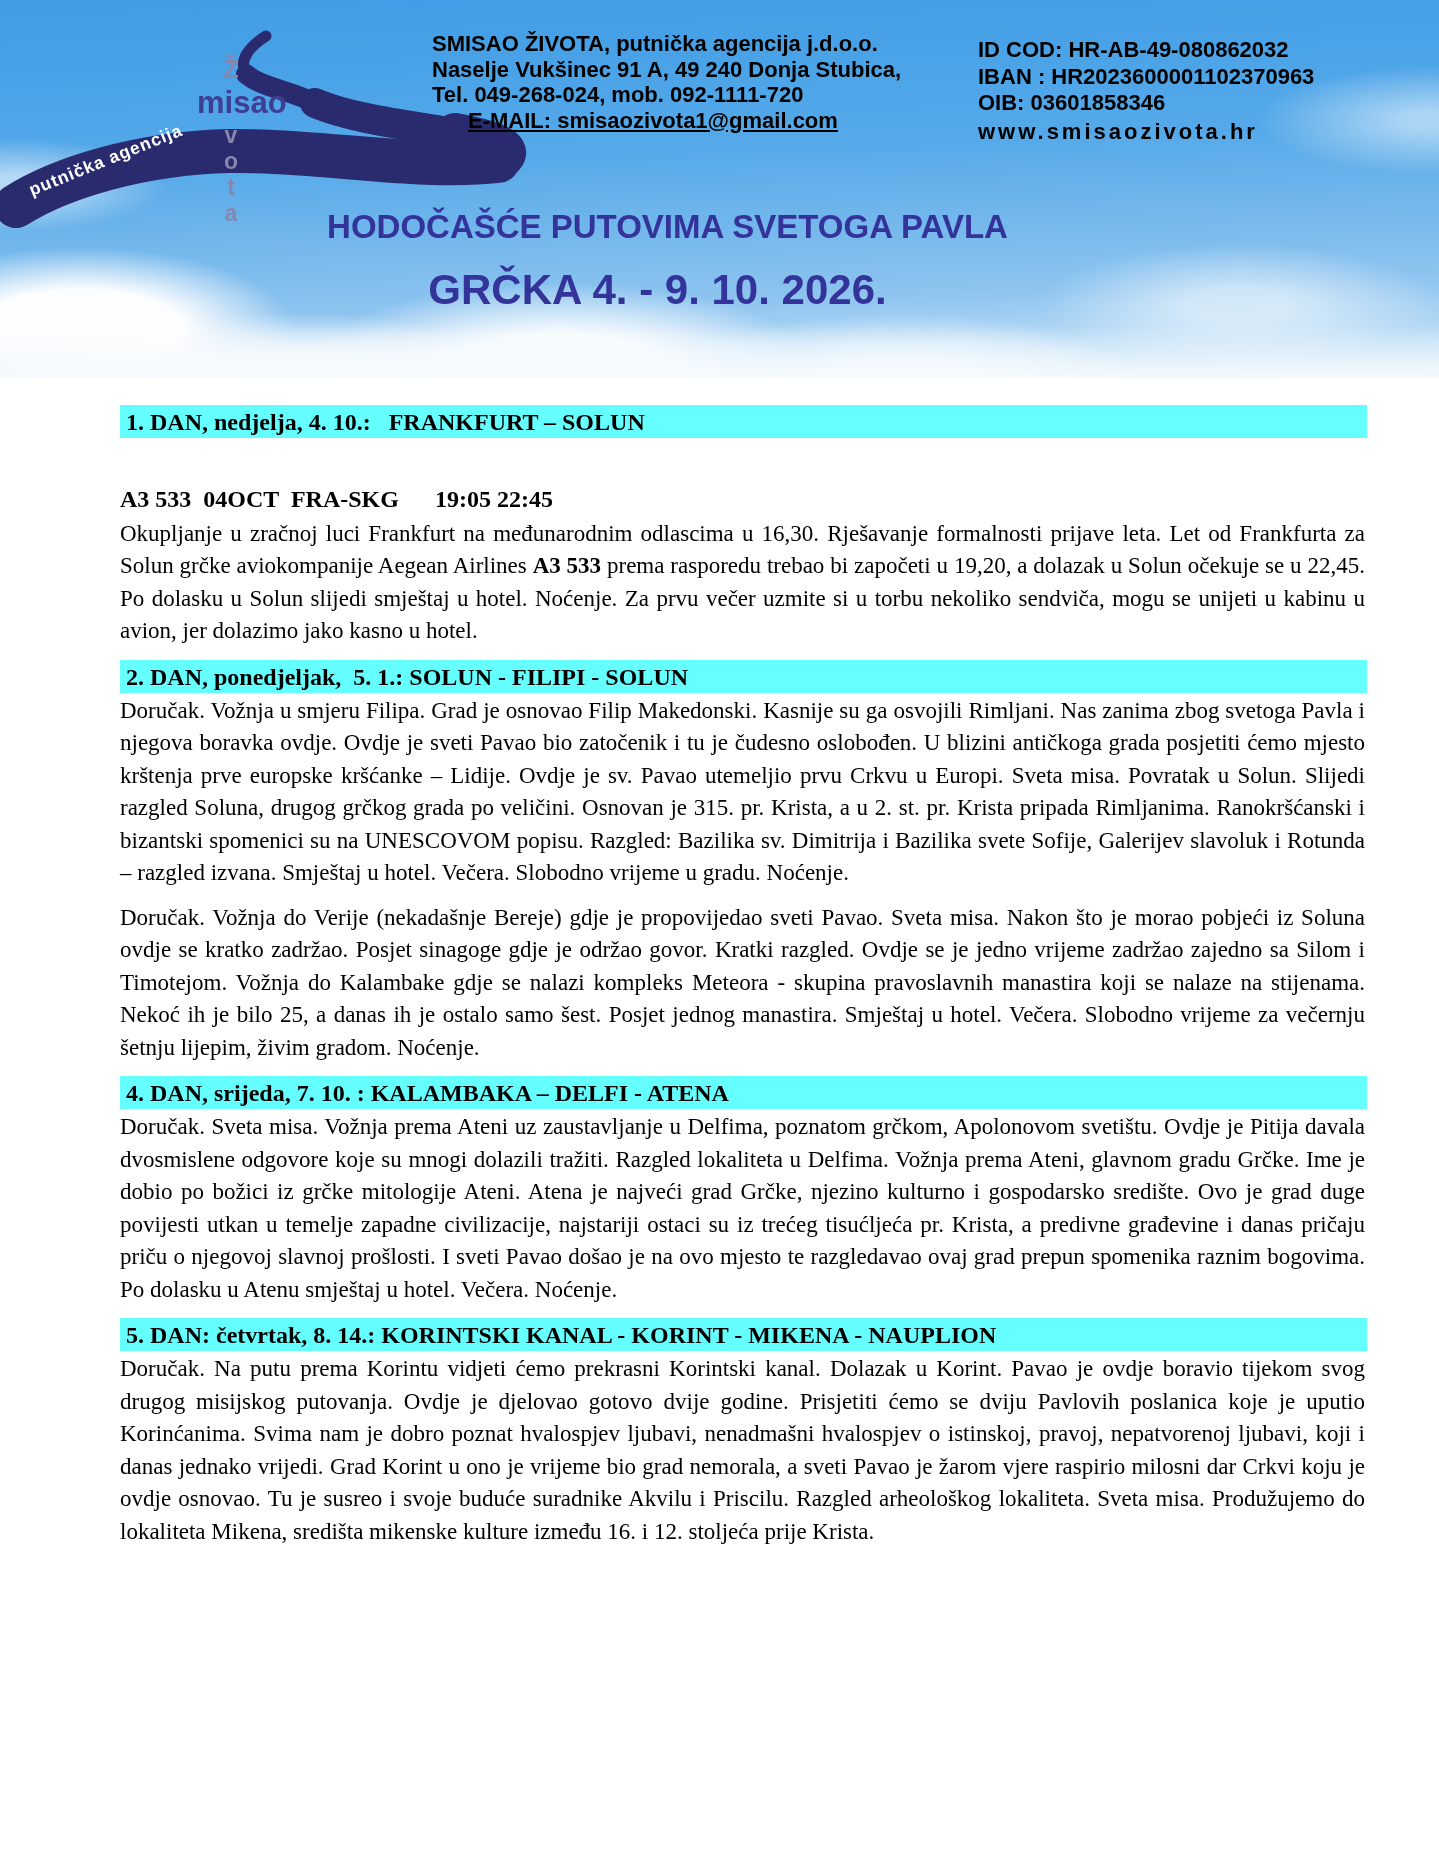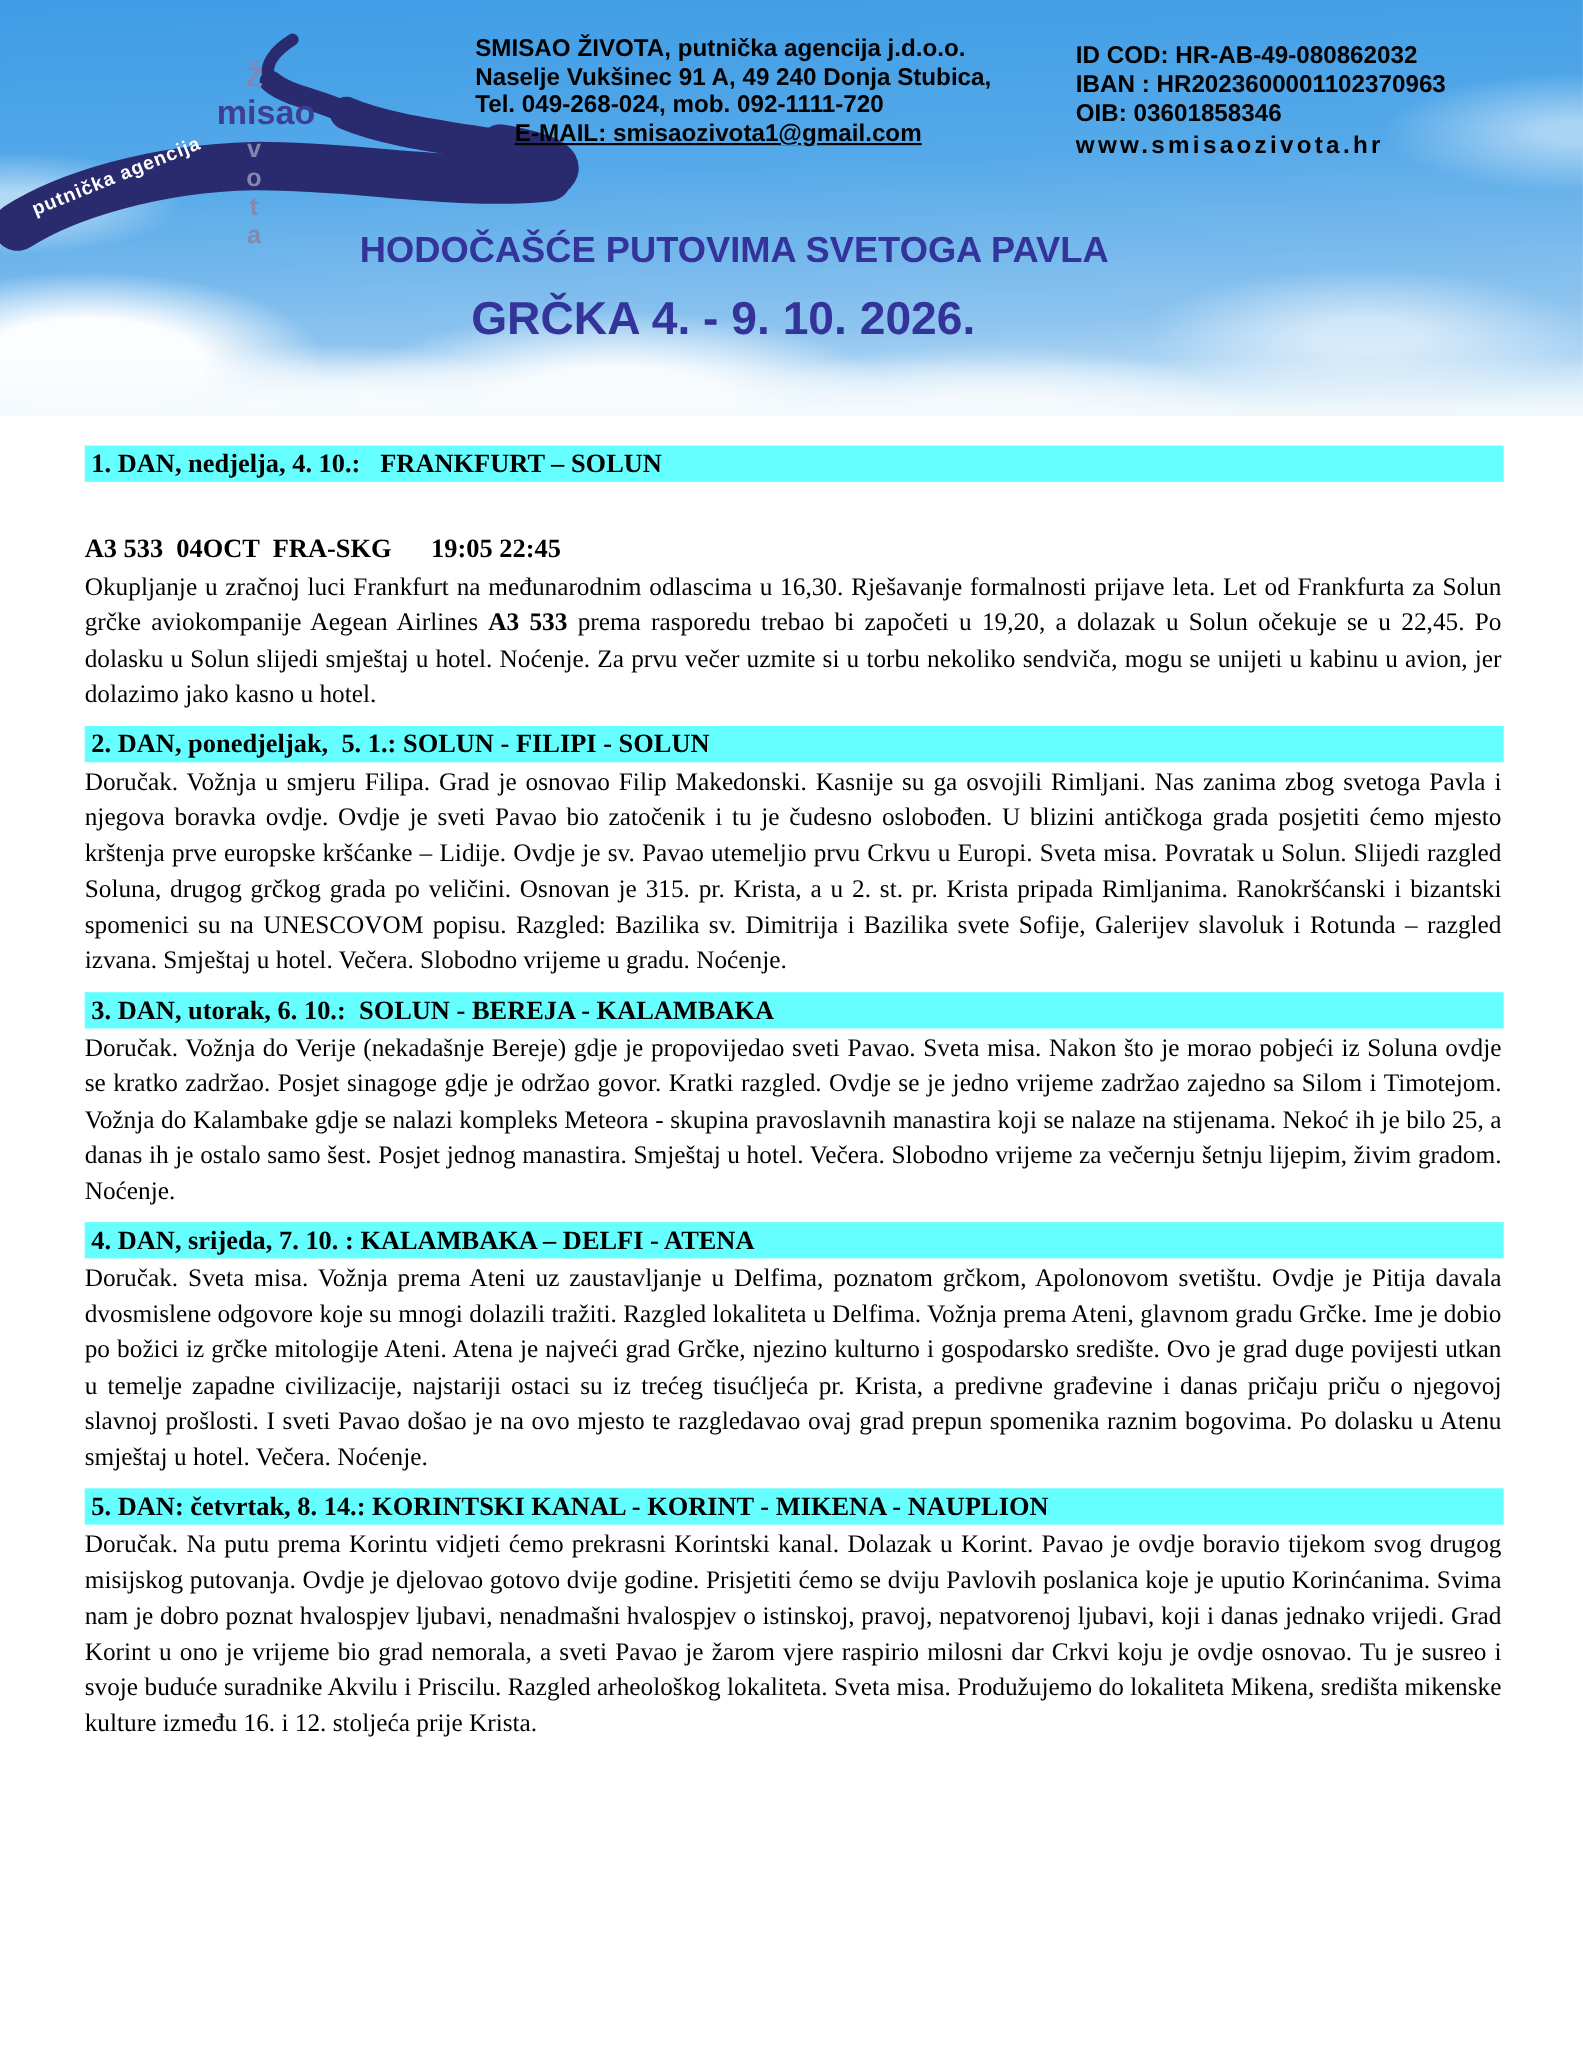--- a/index.html
+++ b/index.html
@@ -51,21 +51,21 @@
     text-align: center;
     font-family: "Liberation Sans", sans-serif;
     font-weight: bold; color: #343399;
     pointer-events: none;
   }
   .title-1 { position: absolute; top: 208px; width: 100%; font-size: 33px; padding-left: 20px; }
   .title-2 { position: absolute; top: 266px; width: 100%; font-size: 42px; }
   .title-3 { position: absolute; top: 325px; width: 100%; font-size: 32px; }
 
   
-  .content { padding: 27px 72px 0 77px; }
+  .content { padding: 27px 72px 0 120px; }
 
   .section { margin-top: 12px; }
   .section:first-child { margin-top: 0; }
 
   .bar {
     margin: 0;
     background: #66ffff;
     font-family: "Liberation Serif", serif;
     font-weight: bold; font-size: 24px; line-height: 24px;
     padding: 5px 6px 4px 6px;
@@ -138,21 +138,20 @@
       <p class="flight">A3 533  04OCT  FRA-SKG      19:05 22:45</p>
       <p class="para"><span>Okupljanje u zračnoj luci Frankfurt na međunarodnim odlascima u 16,30.  Rješavanje formalnosti prijave leta. Let od Frankfurta  za Solun grčke aviokompanije Aegean Airlines </span><span class="b">A3 533</span><span>  prema rasporedu trebao bi započeti u 19,20, a dolazak u Solun očekuje se u 22,45.  Po dolasku u Solun slijedi smještaj u hotel. Noćenje. Za prvu večer uzmite si u torbu nekoliko sendviča, mogu se unijeti u kabinu u avion, jer dolazimo jako kasno u hotel.</span></p>
     </section>
 
     <section class="section">
       <h2 class="bar">2. DAN, ponedjeljak,  5. 1.: SOLUN - FILIPI - SOLUN</h2>
       <p class="para">Doručak. Vožnja u smjeru Filipa. Grad je osnovao Filip Makedonski. Kasnije su ga osvojili Rimljani. Nas zanima zbog svetoga Pavla i njegova boravka ovdje. Ovdje je sveti Pavao bio zatočenik i tu je čudesno oslobođen. U blizini antičkoga grada posjetiti ćemo mjesto krštenja prve europske kršćanke – Lidije. Ovdje je sv. Pavao utemeljio prvu Crkvu u Europi. Sveta misa. Povratak u Solun. Slijedi razgled Soluna, drugog grčkog grada po veličini. Osnovan je 315. pr. Krista, a u 2. st. pr. Krista pripada Rimljanima. Ranokršćanski i bizantski spomenici su na UNESCOVOM popisu. Razgled: Bazilika sv. Dimitrija i Bazilika svete Sofije,  Galerijev slavoluk i Rotunda – razgled izvana. Smještaj u hotel. Večera. Slobodno vrijeme u gradu. Noćenje.</p>
     </section>
 
     <section class="section">
-      <h2 class="bar">3. DAN, utorak, 6. 10.:  SOLUN - BEREJA - KALAMBAKA</h2>
       <p class="para">Doručak. Vožnja do Verije (nekadašnje Bereje) gdje je propovijedao sveti Pavao. Sveta misa. Nakon što je morao pobjeći iz Soluna ovdje se kratko zadržao. Posjet sinagoge gdje je održao govor. Kratki razgled. Ovdje se je jedno vrijeme zadržao zajedno sa Silom i Timotejom. Vožnja do Kalambake gdje se nalazi kompleks Meteora - skupina pravoslavnih manastira koji se nalaze na stijenama. Nekoć ih je bilo 25, a danas ih je ostalo samo šest. Posjet jednog manastira. Smještaj u hotel. Večera. Slobodno vrijeme za večernju šetnju lijepim, živim gradom. Noćenje.</p>
     </section>
 
     <section class="section">
       <h2 class="bar">4. DAN, srijeda, 7. 10. : KALAMBAKA – DELFI - ATENA</h2>
       <p class="para">Doručak. Sveta misa. Vožnja prema Ateni uz zaustavljanje u Delfima, poznatom grčkom, Apolonovom svetištu. Ovdje je Pitija davala dvosmislene odgovore koje su mnogi dolazili tražiti. Razgled lokaliteta u Delfima. Vožnja prema Ateni, glavnom gradu Grčke. Ime je dobio po božici iz grčke mitologije Ateni. Atena je najveći grad Grčke, njezino kulturno i gospodarsko središte. Ovo je grad duge povijesti utkan u temelje zapadne civilizacije, najstariji ostaci su iz trećeg tisućljeća pr. Krista, a predivne građevine i danas pričaju priču o njegovoj slavnoj prošlosti. I sveti Pavao došao je na ovo mjesto te razgledavao ovaj grad prepun spomenika raznim bogovima. Po dolasku u Atenu smještaj u hotel. Večera. Noćenje.</p>
     </section>
 
     <section class="section">
       <h2 class="bar">5. DAN: četvrtak, 8. 14.: KORINTSKI KANAL - KORINT - MIKENA - NAUPLION</h2>

